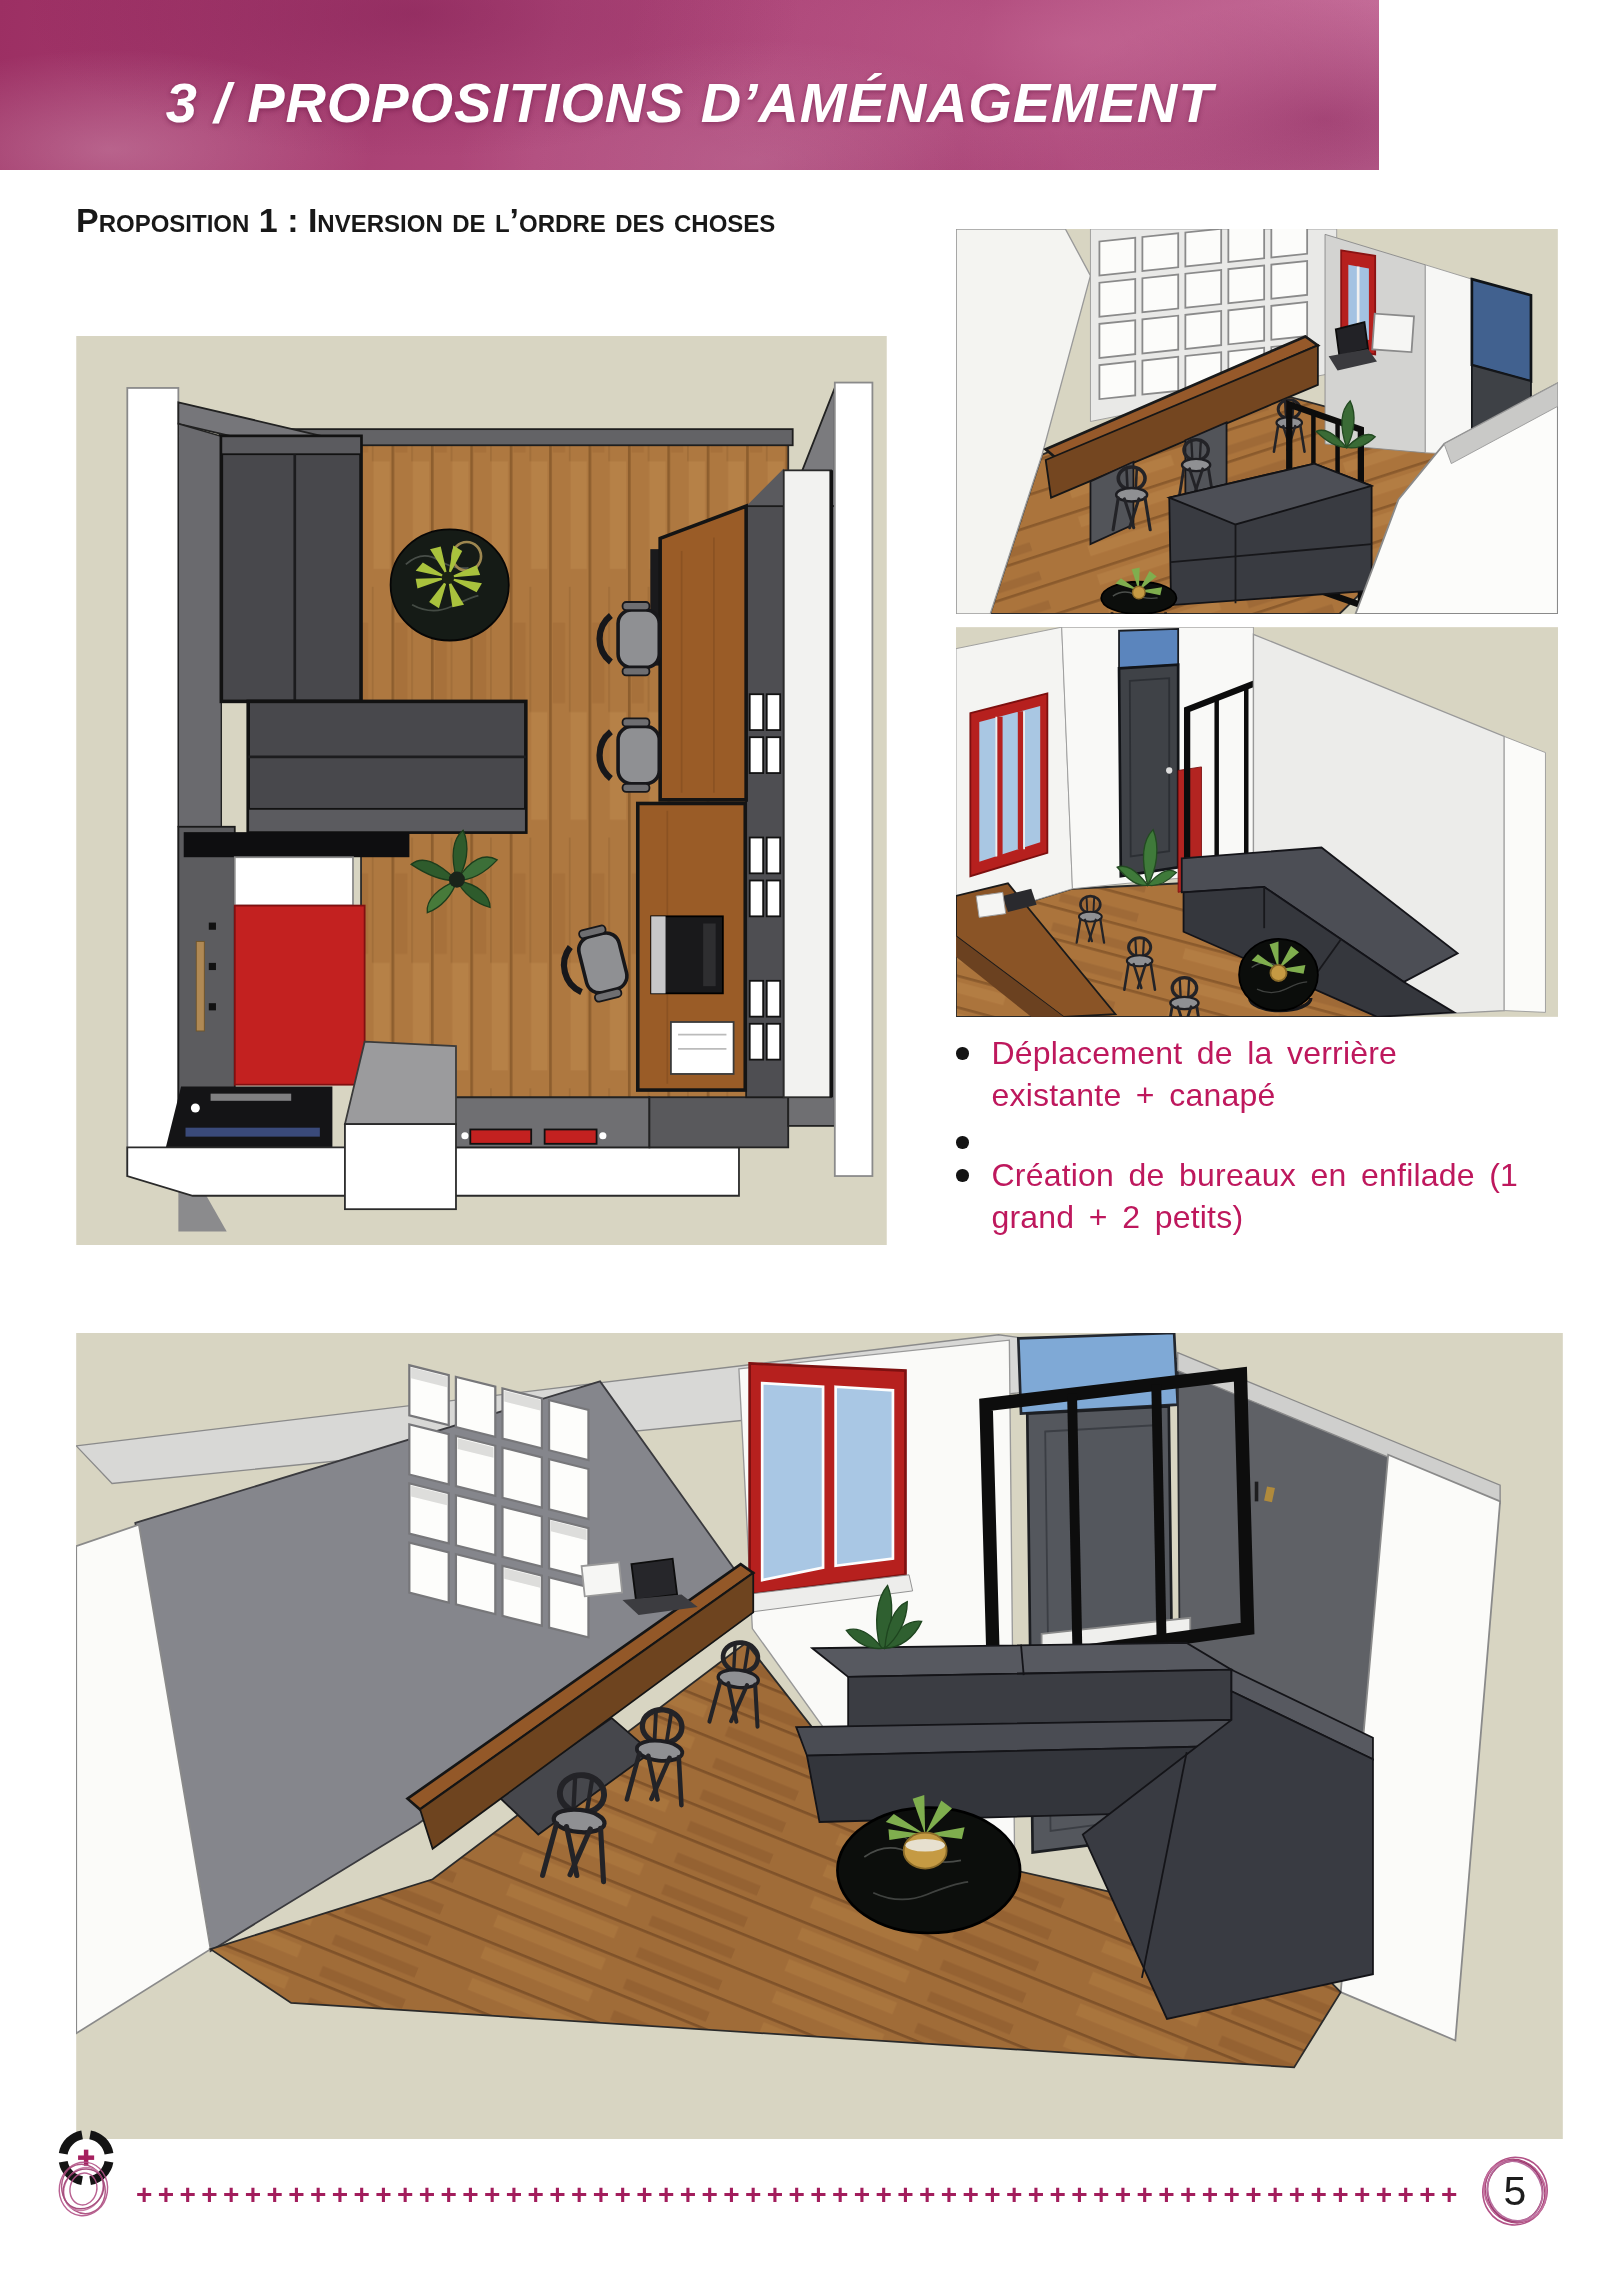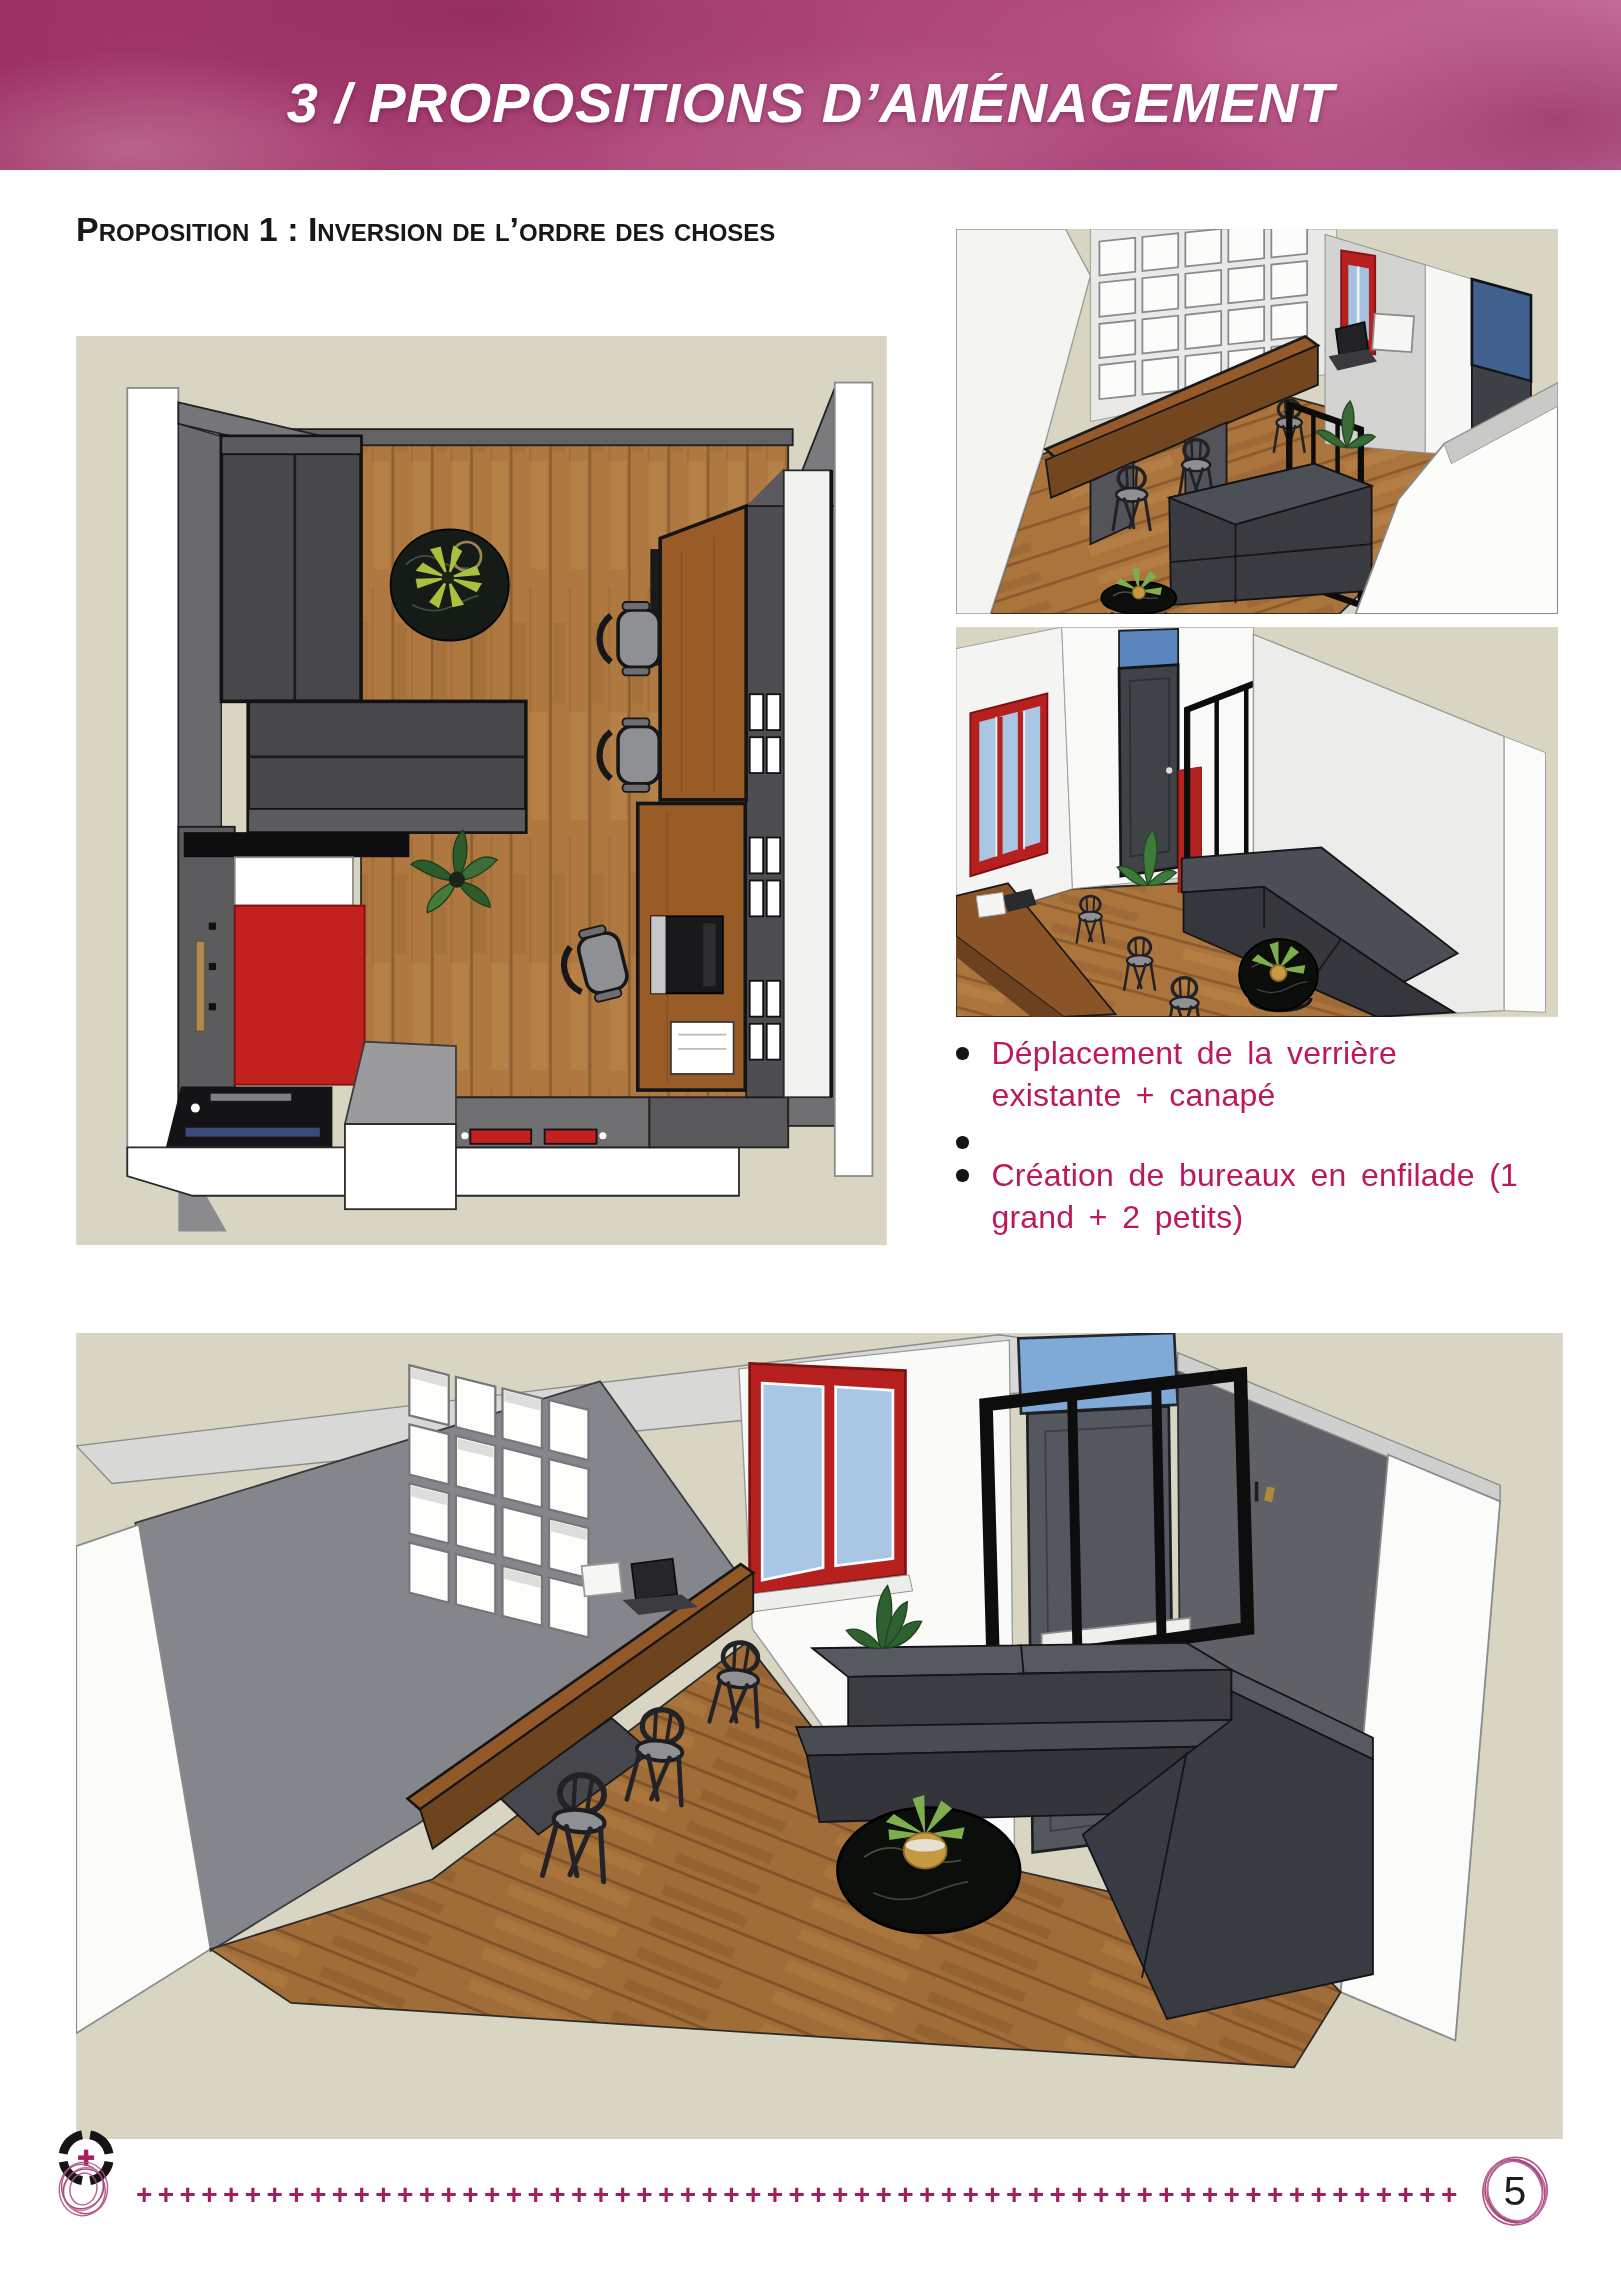--- a/index.html
+++ b/index.html
@@ -1,33 +1,33 @@
 <!DOCTYPE html>
 <html style="font-size:14.3px"><head>
 <meta charset="utf-8">
 <style>
   html,body{margin:0;padding:0;}
   body{width:1621px;height:2293px;position:relative;background:#ffffff;
        font-family:"Liberation Sans", sans-serif;overflow:hidden;}
 
   
-  .band{position:absolute;left:0;top:0;width:1621px;height:170px;
+  .band{position:absolute;left:0;top:0;width:1379px;height:170px;
     background:
       radial-gradient(376px 143px at 8% 88%, rgba(255,235,245,.25), transparent 70%),
       radial-gradient(555px 206px at 30% 8%, rgba(118,18,72,.42), transparent 70%),
       radial-gradient(466px 188px at 55% 95%, rgba(255,240,248,.16), transparent 65%),
       radial-gradient(645px 233px at 78% 25%, rgba(222,138,176,.38), transparent 70%),
       radial-gradient(385px 170px at 96% 70%, rgba(125,22,78,.5), transparent 70%),
       linear-gradient(100deg,#9c2f63,#b04a7c 40%,#a43a6f 70%,#c26b97);
     display:flex;align-items:center;justify-content:center;}
   .band h1{margin:0;padding-top:34px;color:#ffffff;font-size:56px;font-weight:bold;
     font-style:italic;letter-spacing:0.9px;text-shadow:0 1.8px 5.4px rgba(90,10,55,.45);}
 
   
-  .heading{position:absolute;left:76px;top:210px;margin:0;color:#181818;
+  .heading{position:absolute;left:76px;top:201px;margin:0;color:#181818;
     font-size:34px;font-weight:bold;font-variant:small-caps;letter-spacing:0px;}
 
   
   .fig{position:absolute;}
   .fig svg{display:block;}
 
   
   .bullets{position:absolute;left:956px;top:1032px;width:627px;}
   .bullets ul{list-style:none;margin:0;padding:0;}
   .bullets li{display:flex;gap:23px;margin:0 0 5.4px 0;}

